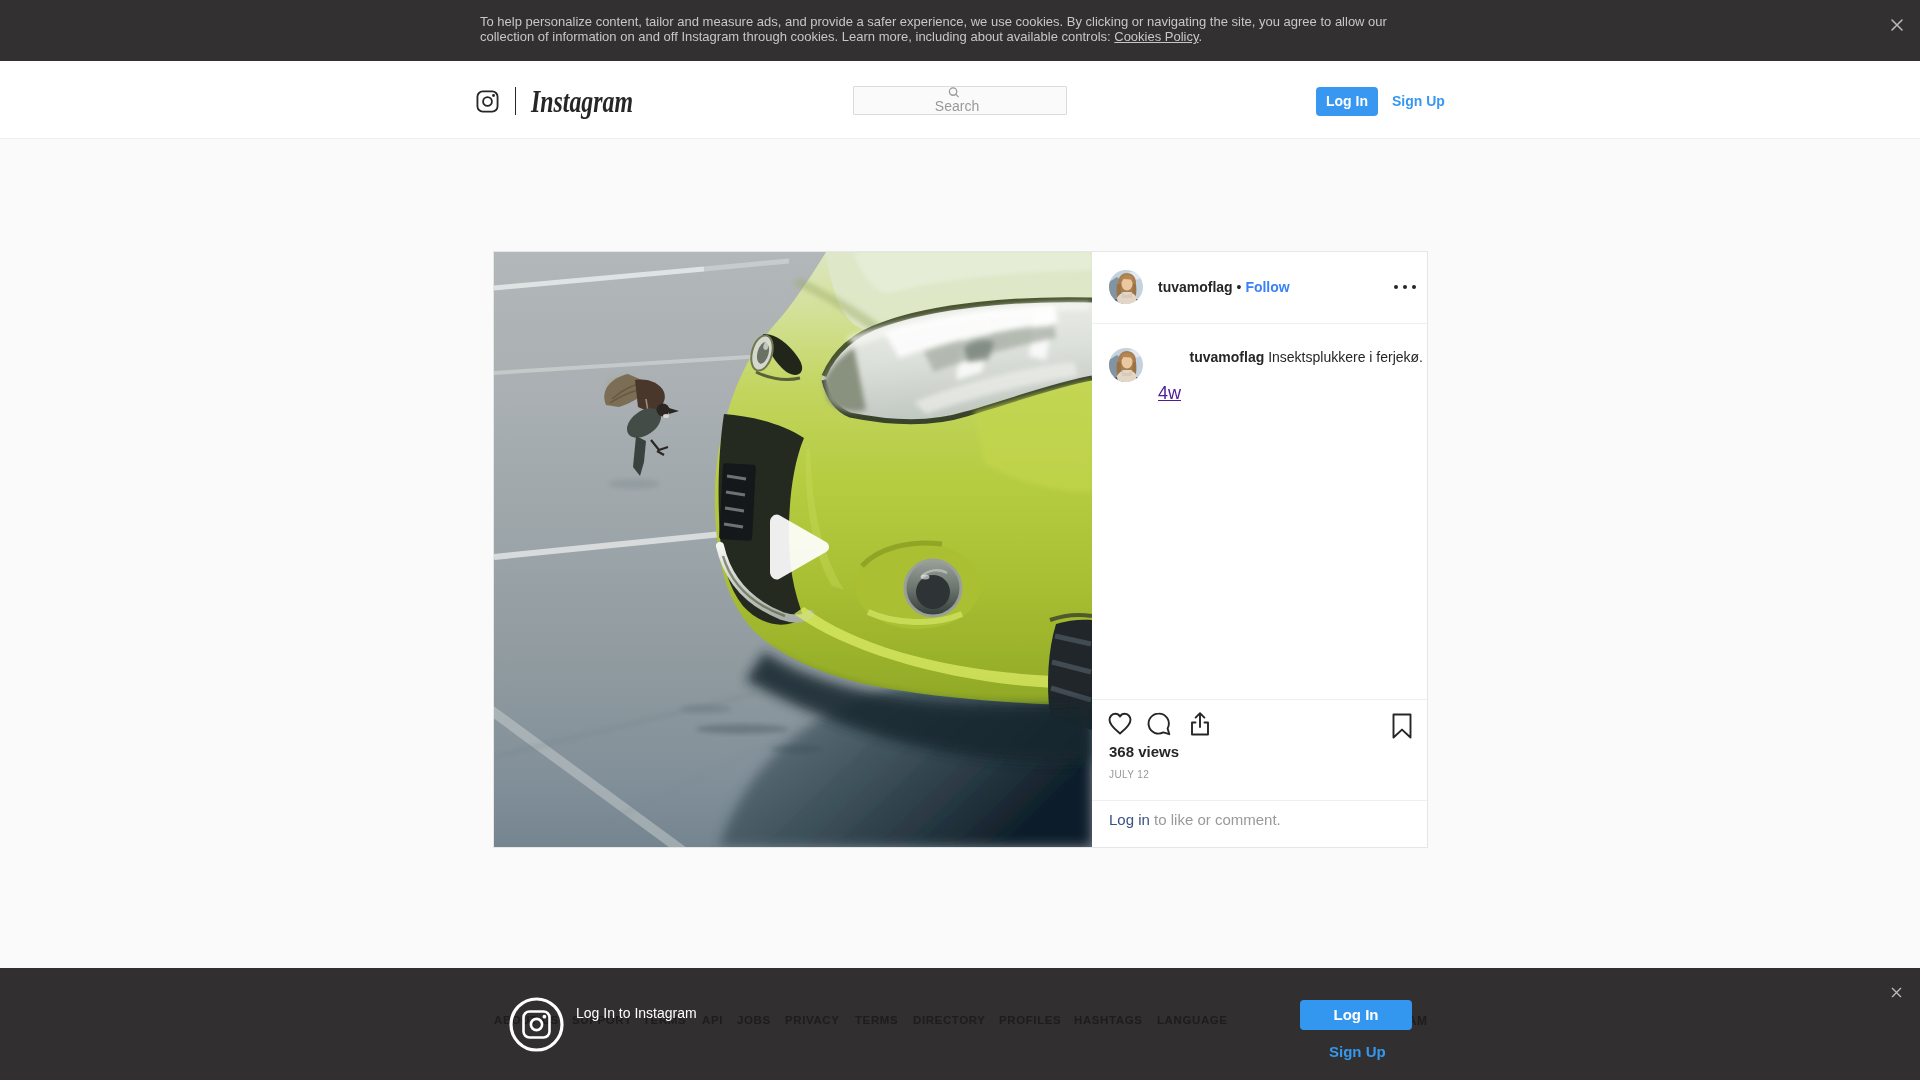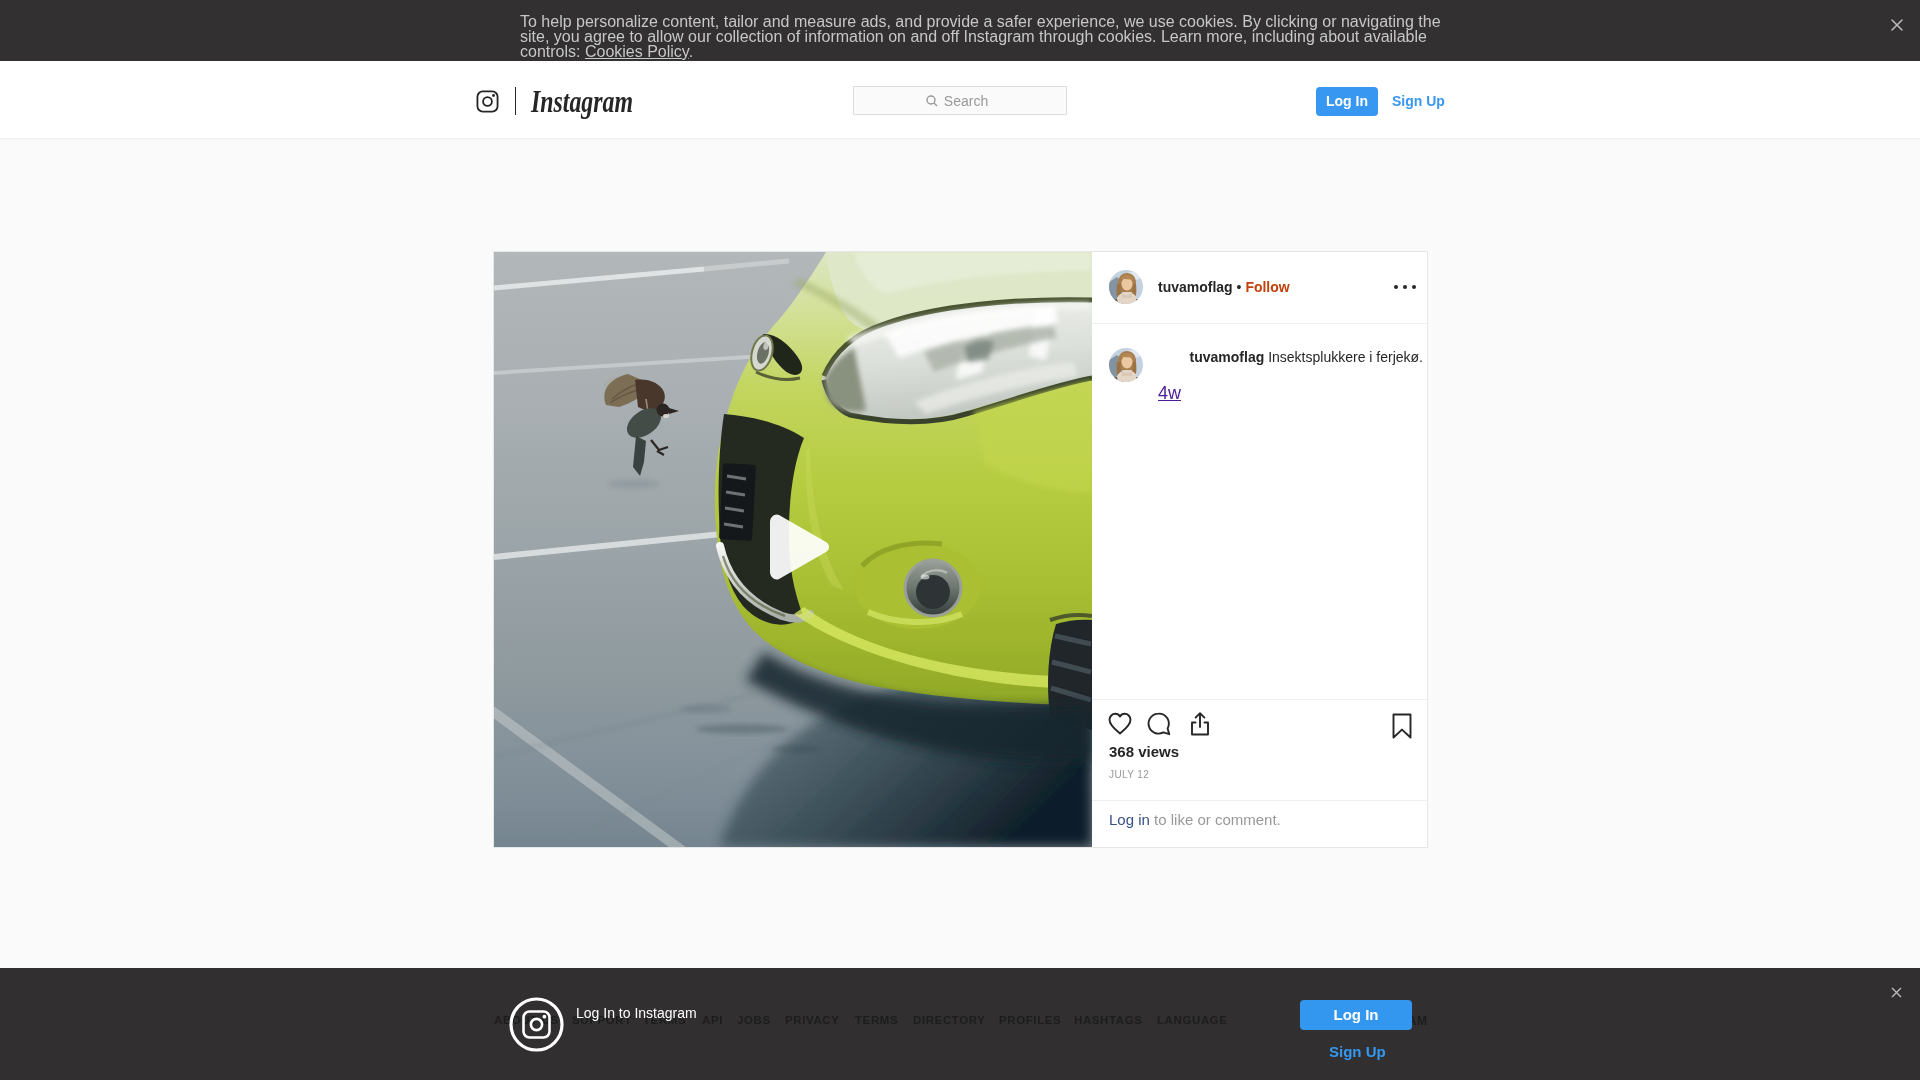--- a/index.html
+++ b/index.html
@@ -1,37 +1,37 @@
 <!DOCTYPE html>
 <html><head>
 <meta charset="utf-8">
 <style>
   * { margin:0; padding:0; box-sizing:border-box; }
   html,body { width:1920px; height:1080px; background:#fafafa; font-family:"Liberation Sans", sans-serif; overflow:hidden; }
   
   #cookie { position:absolute; left:0; top:0; width:1920px; height:61px; background:#323030; }
-  #cookie .txt { position:absolute; left:480px; top:14px; width:942px; font-size:16px; line-height:15px; color:#c7c7c7;margin-left:40px; }
+  #cookie .txt { position:absolute; left:480px; top:14px; width:942px; font-size:13px; line-height:15px; color:#c7c7c7; }
   #cookie .txt a { color:#c7c7c7; text-decoration:underline; }
   
   #nav { position:absolute; left:0; top:61px; width:1920px; height:78px; background:#fff; border-bottom:1px solid #efefef; }
   #logo-glyph { position:absolute; left:476px; top:90px; }
   #logo-div { position:absolute; left:515px; top:87px; width:1px; height:28px; background:#262626; }
   #wordmark { position:absolute; left:527px; top:82px; width:112px; height:42px; }
-  #search { position:absolute; left:853px; top:86px; width:214px; height:29px; background:#fafafa; border:1px solid #dbdbdb; border-radius:1px; display:flex; align-items:center; justify-content:center; padding-right:6px; color:#999; font-size:14px; }
+  #search { position:absolute; left:853px; top:86px; width:214px; height:29px; background:#fafafa; border:1px solid #dbdbdb; border-radius:1px; display:flex; align-items:center; justify-content:center; padding-right:6px; color:#999; font-size:14px;flex-direction:column; }
   #search svg { margin-right:6px; }
   #nav-login { position:absolute; left:1316px; top:87px; width:62px; height:29px; background:#3897f0; border-radius:4px; color:#fff; font-size:14px; font-weight:bold; text-align:center; line-height:29px; }
   #nav-signup { position:absolute; left:1392px; top:87px; height:29px; line-height:29px; color:#3897f0; font-size:14px; font-weight:bold; }
   
   #card { position:absolute; left:493px; top:251px; width:935px; height:597px; background:#fff; border:1px solid #e6e6e6; }
   #photo { position:absolute; left:0; top:0; width:598px; height:595px; }
   #rpanel { position:absolute; left:598px; top:0; width:335px; height:595px; }
   .hdr-av { position:absolute; left:17px; top:18px; width:34px; height:34px; border-radius:50%; overflow:hidden; }
   #hdr-user { position:absolute; left:66px; top:27px; font-size:14px; font-weight:bold; color:#262626; }
   #hdr-user .sep { font-weight:normal; color:#262626; }
-  #hdr-user a { color:#c2410c; }
+  #hdr-user a { color:#3b82f6; }
   #hdr-dots { position:absolute; left:302px; top:33px; width:22px; display:flex; justify-content:space-between; }
   #hdr-dots i { width:4px; height:4px; border-radius:50%; background:#262626; }
   .divline { position:absolute; left:0; width:335px; height:1px; background:#efefef; }
   .cap-av { position:absolute; left:17px; top:96px; width:34px; height:34px; border-radius:50%; overflow:hidden; }
   #caption { position:absolute; left:76px; top:96px; width:255px; font-size:14px; color:#262626; line-height:18px;text-align:right; }
   #cap-time { position:absolute; left:66px; top:131px; font-size:18px; color:#4c1d95;text-decoration:underline; }
   #act-icons { position:absolute; left:15px; top:459px; }
   #bm-icon { position:absolute; left:297px; top:460px; }
   #views { position:absolute; left:17px; top:491px; font-size:15px; font-weight:bold; color:#262626; }
   #pdate { position:absolute; left:17px; top:517px; font-size:10px; letter-spacing:.4px; color:#999; }

